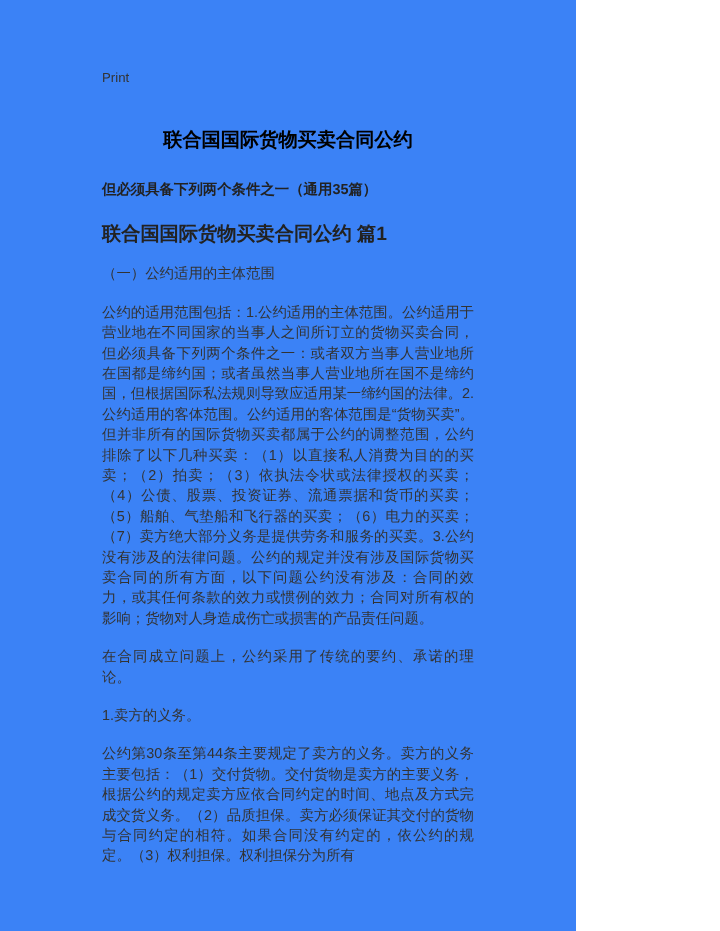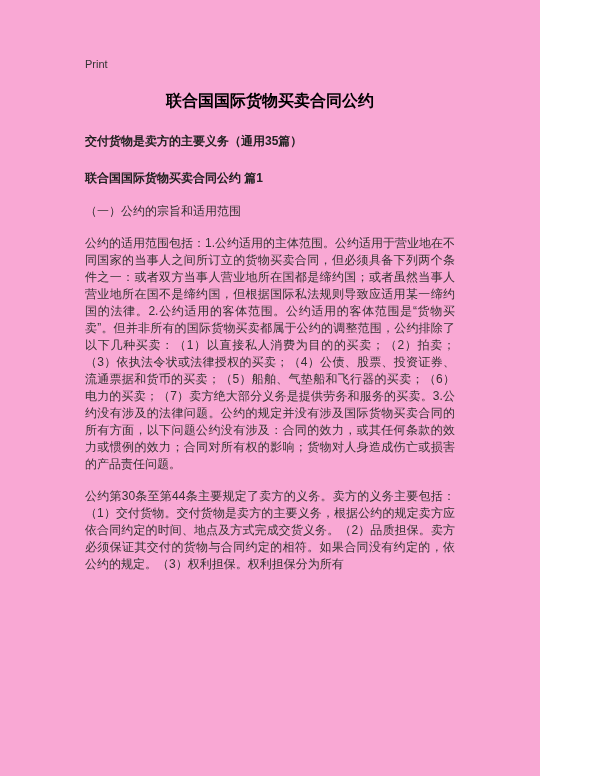--- a/index.html
+++ b/index.html
@@ -2,26 +2,26 @@
 <html><head>
 <meta charset="utf-8">
 <style>
   html, body {
     margin: 0;
     padding: 0;
     background: #ffffff;
   }
   .page {
     position: relative;
-    width: 540px;
+    width: 480px;
     height: 776px;
     box-sizing: border-box;
     padding: 56px 85px 0 85px;
     overflow: hidden;
-    background: #f9a8d4;
+    background: #3b82f6;
     font-family: "Liberation Sans", "DejaVu Sans", sans-serif;
     color: #333333;
     font-size: 12px;
     line-height: 17px;
     text-align: justify;
   }
   .print-link {
     font-size: 11px;
     line-height: 14px;
     color: #333333;
@@ -29,57 +29,59 @@
     margin: 0 0 20px 0;
     display: inline-block;
     cursor: pointer;
   }
   .doc-title {
     font-size: 16px;
     line-height: 20px;
     font-weight: bold;
     color: #000000;
     text-align: center;
-    margin: 0 0 22px 0;
+    margin: 16px 0 22px 0;
   }
   .doc-subtitle {
     font-size: 12px;
     font-weight: bold;
     color: #222222;
     text-align: left;
     margin: 0 0 20px 0;
   }
   .section-heading {
-    font-size: 12px;
+    font-size: 16px;
     font-weight: bold;
     color: #222222;
     text-align: left;
     margin: 0 0 16px 0;
   }
   p.para {
     margin: 0 0 15px 0;
   }
 </style>
 </head>
 <body>
 
 <div class="page">
 
   <div class="print-link">Print</div>
 
   <h1 class="doc-title">联合国国际货物买卖合同公约</h1>
 
-  <div class="doc-subtitle">交付货物是卖方的主要义务（通用35篇）</div>
+  <div class="doc-subtitle">但必须具备下列两个条件之一（通用35篇）</div>
 
   <h2 class="section-heading">联合国国际货物买卖合同公约 篇1</h2>
 
 
-  <p class="para">（一）公约的宗旨和适用范围</p>
+  <p class="para">（一）公约适用的主体范围</p>
 
 
   <p class="para">公约的适用范围包括：1.公约适用的主体范围。公约适用于营业地在不同国家的当事人之间所订立的货物买卖合同，但必须具备下列两个条件之一：或者双方当事人营业地所在国都是缔约国；或者虽然当事人营业地所在国不是缔约国，但根据国际私法规则导致应适用某一缔约国的法律。2.公约适用的客体范围。公约适用的客体范围是“货物买卖”。但并非所有的国际货物买卖都属于公约的调整范围，公约排除了以下几种买卖：（1）以直接私人消费为目的的买卖；（2）拍卖；（3）依执法令状或法律授权的买卖；（4）公债、股票、投资证券、流通票据和货币的买卖；（5）船舶、气垫船和飞行器的买卖；（6）电力的买卖；（7）卖方绝大部分义务是提供劳务和服务的买卖。3.公约没有涉及的法律问题。公约的规定并没有涉及国际货物买卖合同的所有方面，以下问题公约没有涉及：合同的效力，或其任何条款的效力或惯例的效力；合同对所有权的影响；货物对人身造成伤亡或损害的产品责任问题。</p>
 
+  <p class="para">在合同成立问题上，公约采用了传统的要约、承诺的理论。</p>
 
 
+  <p class="para">1.卖方的义务。</p>
 
   <p class="para">公约第30条至第44条主要规定了卖方的义务。卖方的义务主要包括：（1）交付货物。交付货物是卖方的主要义务，根据公约的规定卖方应依合同约定的时间、地点及方式完成交货义务。（2）品质担保。卖方必须保证其交付的货物与合同约定的相符。如果合同没有约定的，依公约的规定。（3）权利担保。权利担保分为所有</p>
 
 </div>
 
 </body></html>

